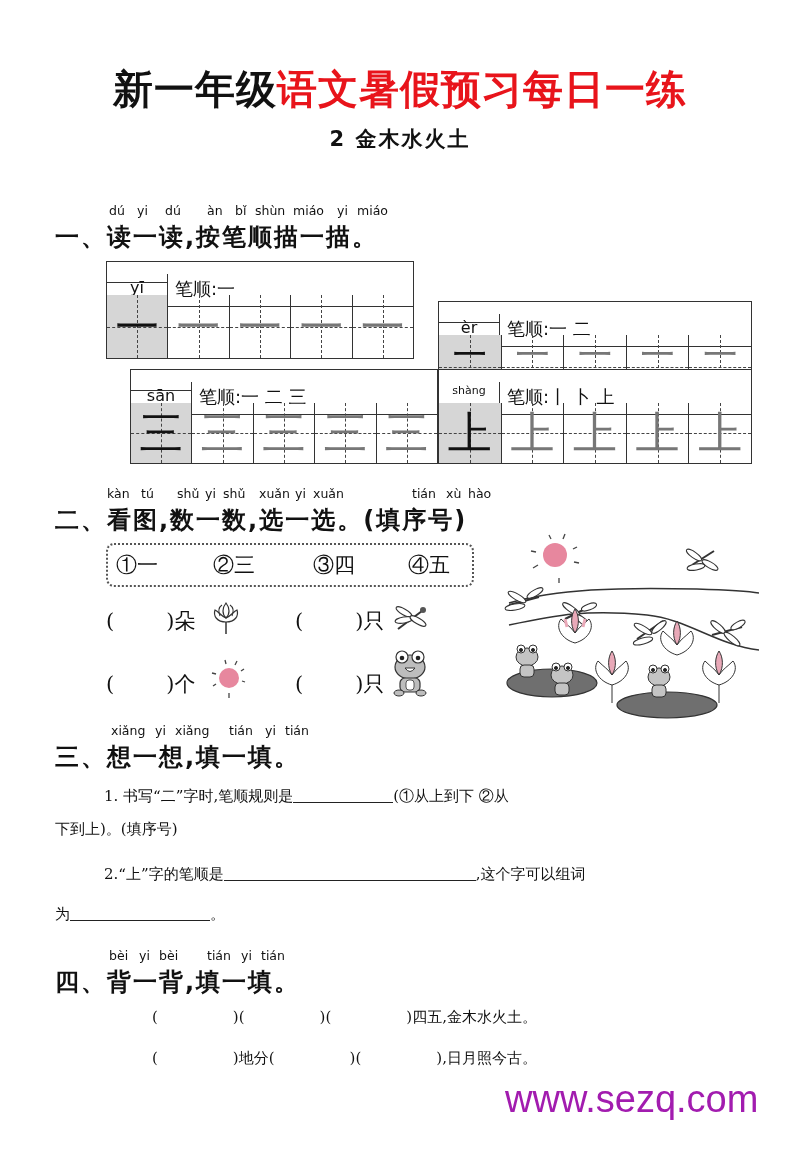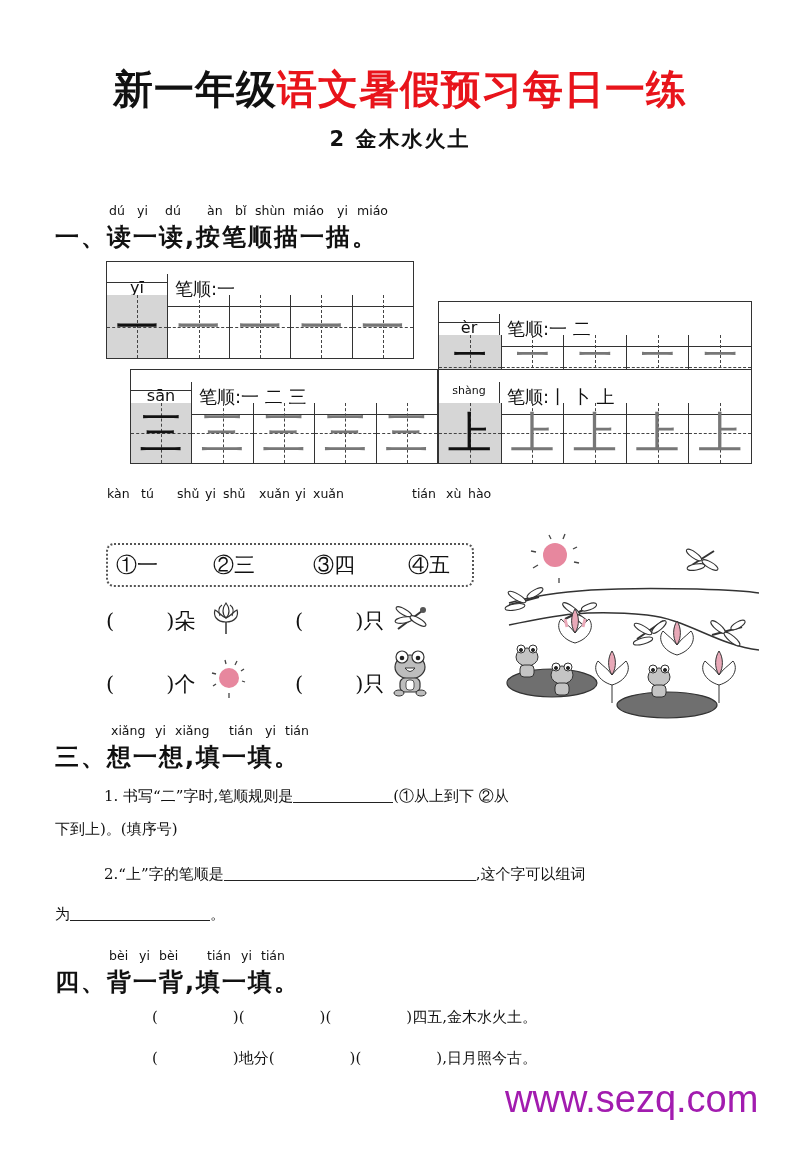--- a/index.html
+++ b/index.html
@@ -242,20 +242,21 @@
     <span style="left:122px">shǔ</span>
     <span style="left:150px">yi</span>
     <span style="left:168px">shǔ</span>
     <span style="left:204px">xuǎn</span>
     <span style="left:240px">yi</span>
     <span style="left:258px">xuǎn</span>
     <span style="left:357px">tián</span>
     <span style="left:391px">xù</span>
     <span style="left:413px">hào</span>
   </div>
+  <div class="head-text">二、看图,数一数,选一选。(填序号)</div>
 </div>
 
 <div class="abs choice-box">
   <span class="choice" style="left:8px">①一</span>
   <span class="choice" style="left:105px">②三</span>
   <span class="choice" style="left:205px">③四</span>
   <span class="choice" style="left:300px">④五</span>
 </div>
 
 <div class="blank-item" style="left:106px; top:607px;">

